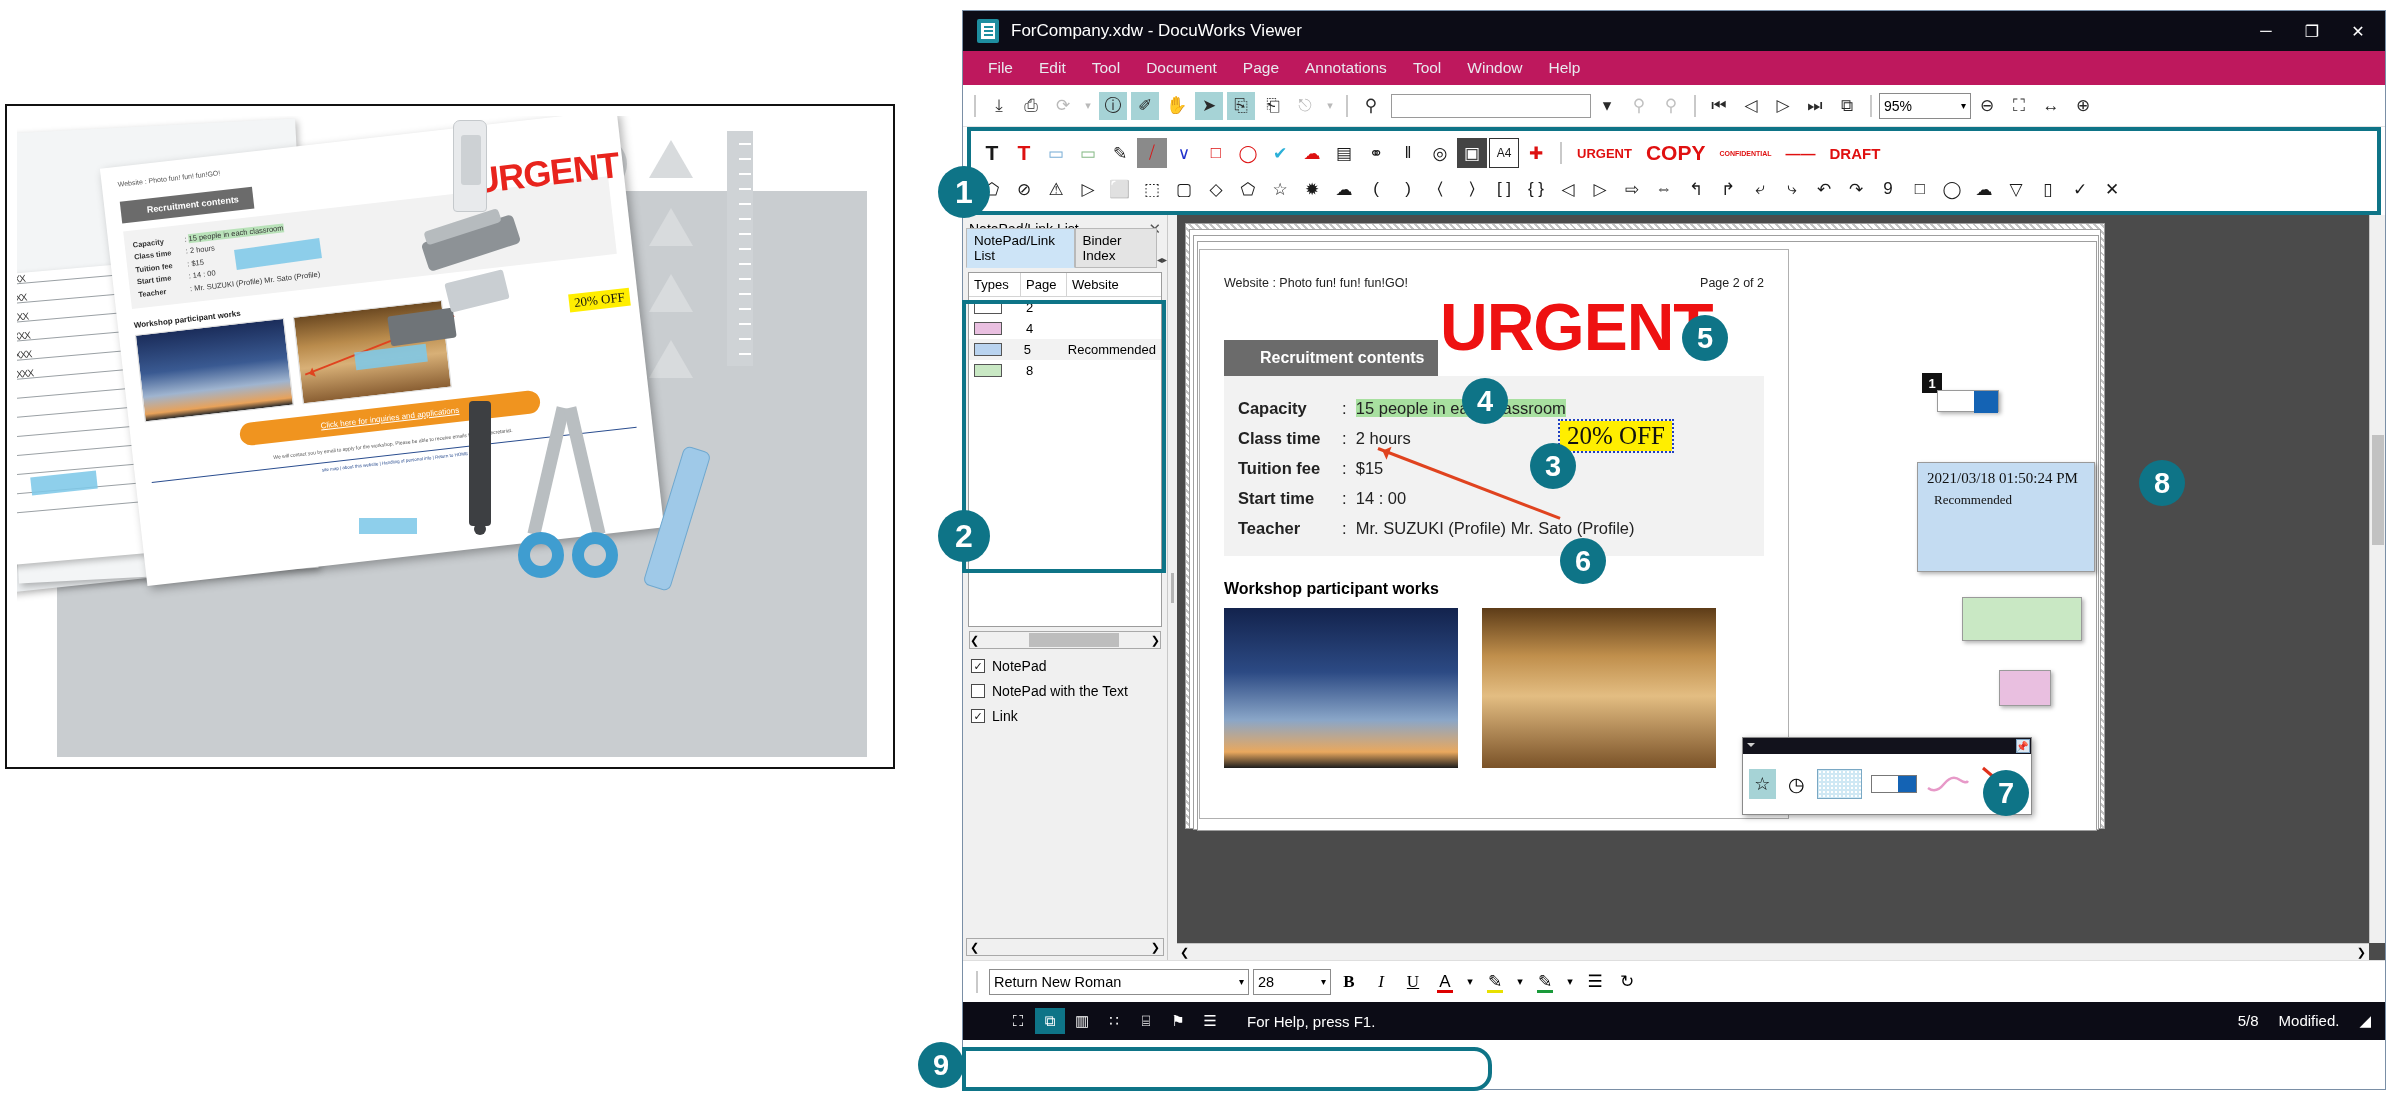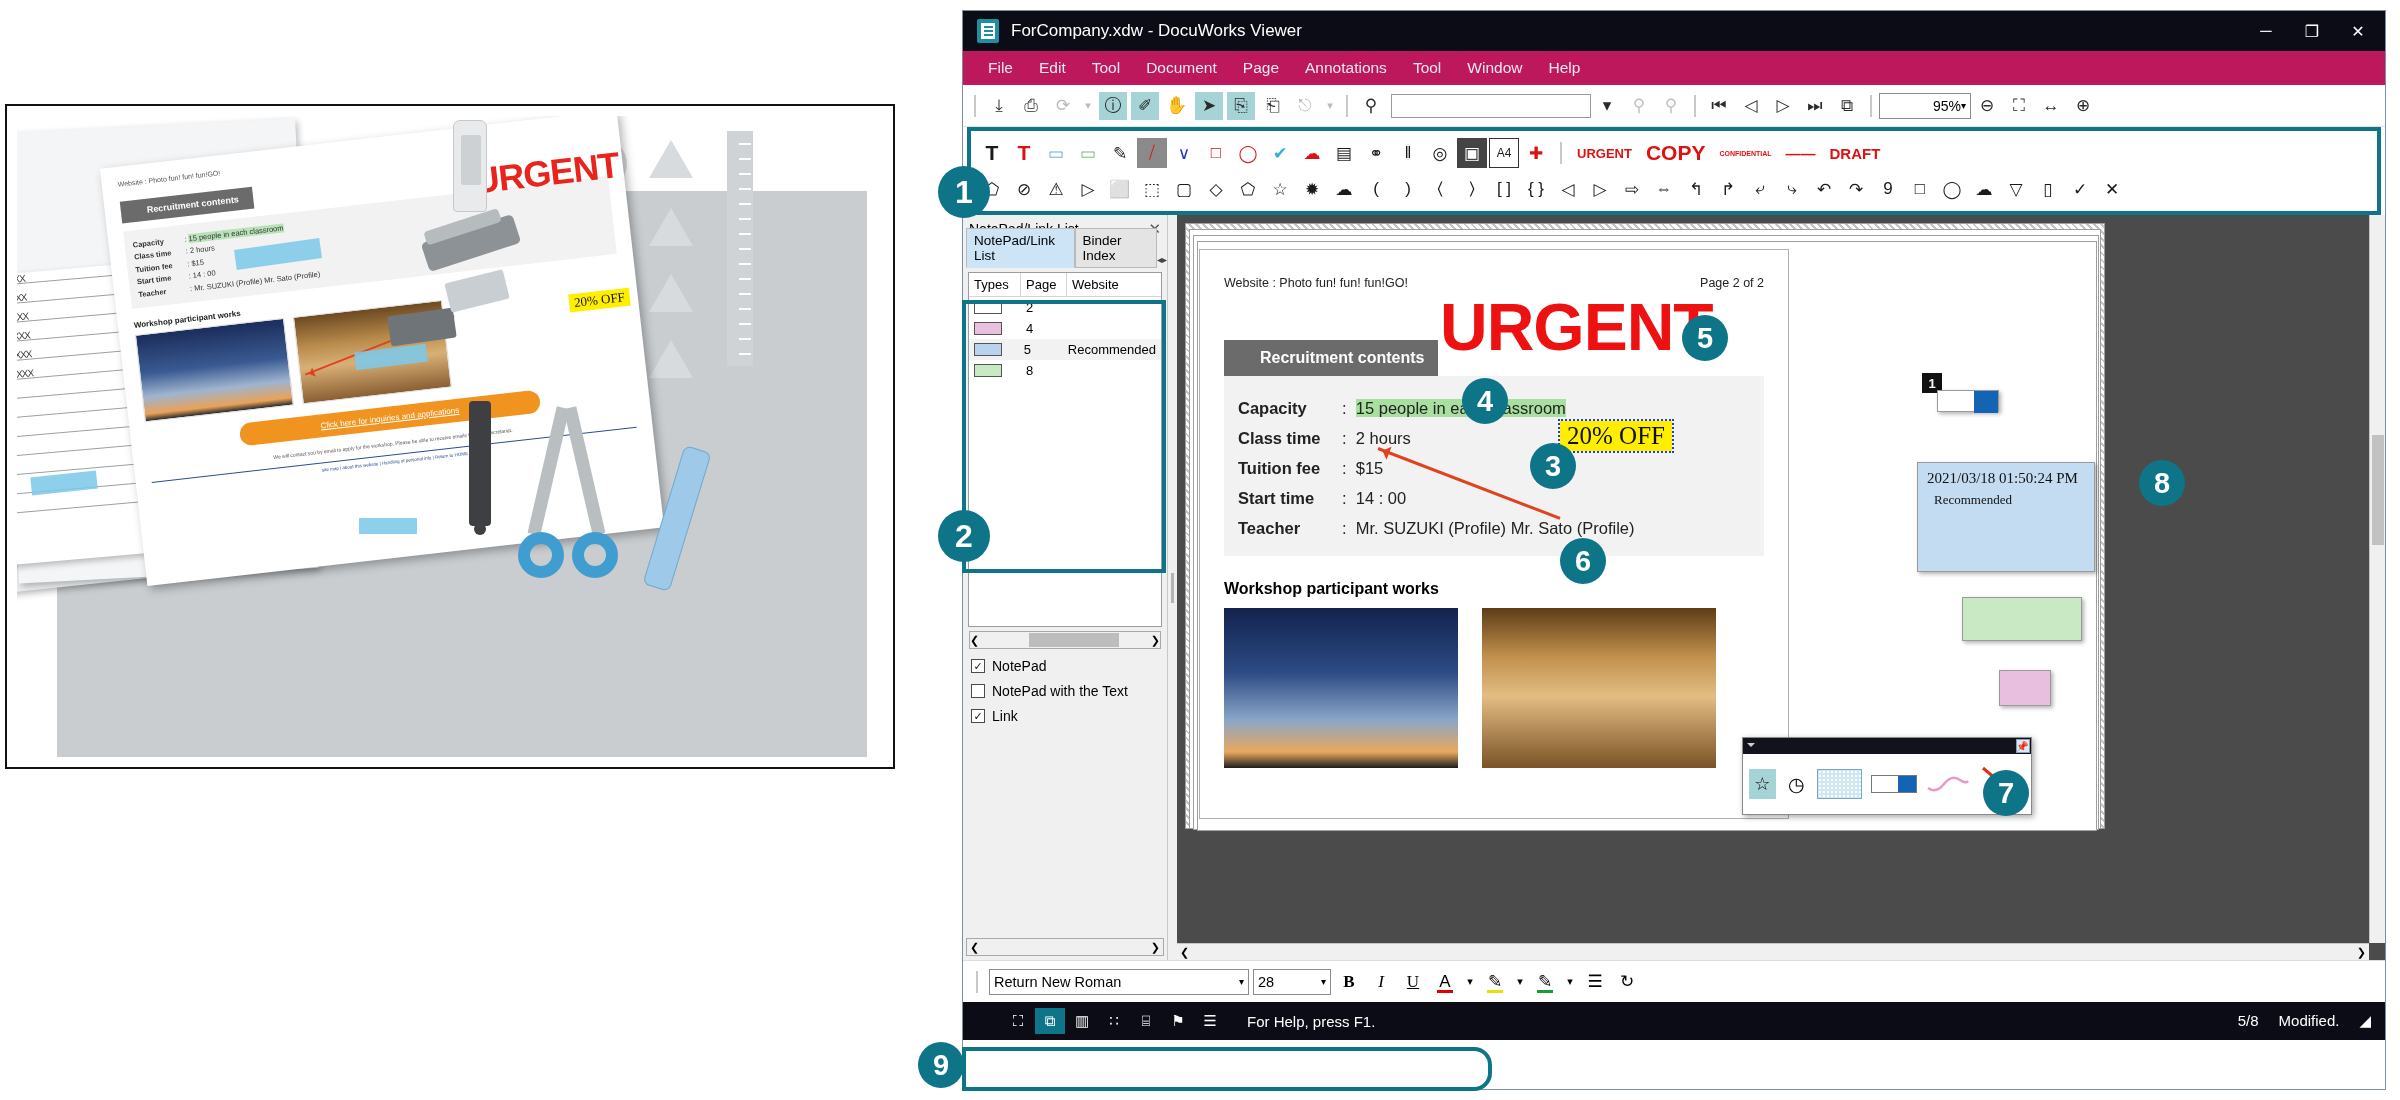--- a/index.html
+++ b/index.html
@@ -99,21 +99,21 @@
 
   #menubar { height:34px; background:#be185d; color:#e9e9ef; display:flex; align-items:center; padding-left:14px; gap:4px;}
   .menu-item { font-size:15.5px; padding:4px 11px; }
 
   #toolbar1 { height:42px; background:#fff; display:flex; align-items:center; padding-left:4px; border-bottom:1px solid #e3e3e3;}
   .tb-sep { width:2px; height:22px; background:#c9c9c9; margin:0 7px; }
   .ticon { width:28px; height:28px; margin:0 2px; display:flex; align-items:center; justify-content:center; font-size:17px; color:#2a2a2a; position:relative;}
   .ticon.act { background:#a6d3d6; }
   #search-box { width:200px; height:24px; border:1px solid #9a9a9a; background:#fff; margin-left:4px;}
   #zoom-box { width:92px; height:26px; border:1px solid #8a8a8a; background:#fff; display:flex; align-items:center; padding:0 4px; font-size:14px; }
-  #zoom-box span:first-child{ flex:1;text-align:right; }
+  #zoom-box span:first-child{ flex:1; }
 
   
   #anno-tb { position:relative; margin:0 4px; border:4px solid #0e7487; background:#fff; padding:4px 6px;}
   .anno-row { display:flex; align-items:center; height:36px; gap:2px;}
   .aicon { width:30px; height:30px; display:flex; align-items:center; justify-content:center; font-size:17px; color:#1a1a1a;}
   .stamp { color:#e01010; font-weight:bold; font-family:"Liberation Sans",sans-serif; margin:0 6px; }
 
   
   #body-split { display:flex; height:745px; }
   #sidepanel { width:205px; background:#f0f0f0; border-right:1px solid #c8c8c8; position:relative;}

